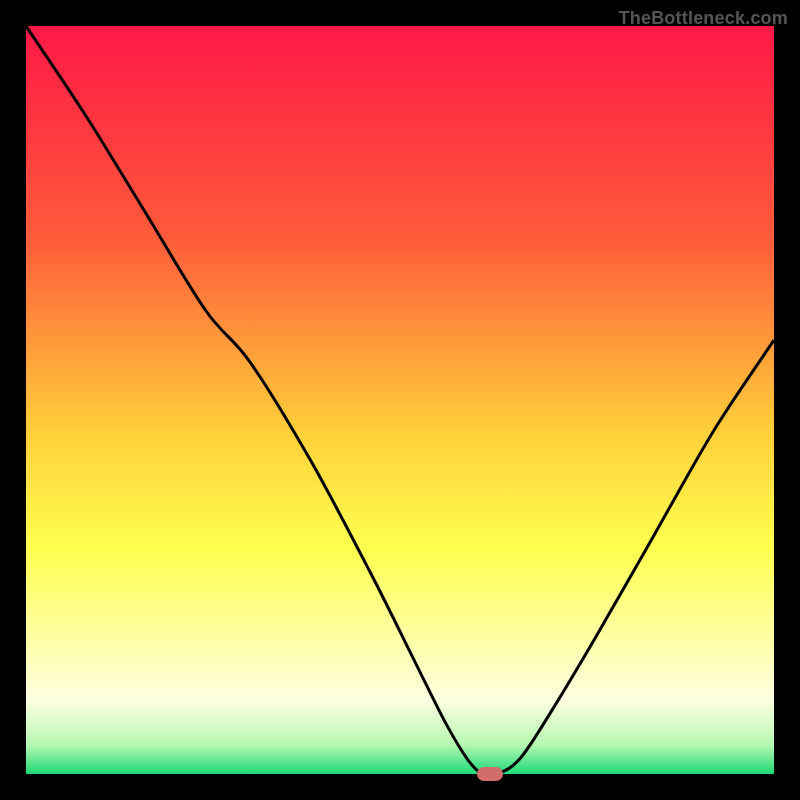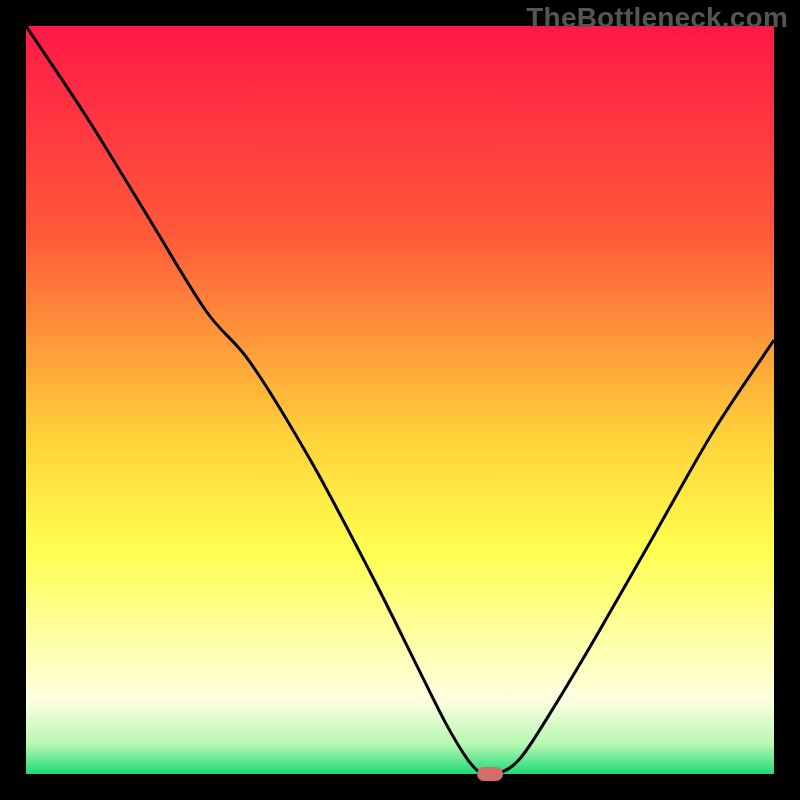--- a/index.html
+++ b/index.html
@@ -12,24 +12,24 @@
     font-family: Arial, Helvetica, sans-serif;
   }
   .frame {
     position: relative;
     width: 800px;
     height: 800px;
     background: #000;
   }
   .watermark {
     position: absolute;
-    top: 2px;
+    top: 8px;
     right: 12px;
     color: #555;
-    font-size: 28px;
+    font-size: 18px;
     font-weight: 600;
     letter-spacing: 0.2px;
     z-index: 10;
   }
   .plot-area {
     position: absolute;
     left: 26px;
     top: 26px;
     width: 748px;
     height: 748px;

